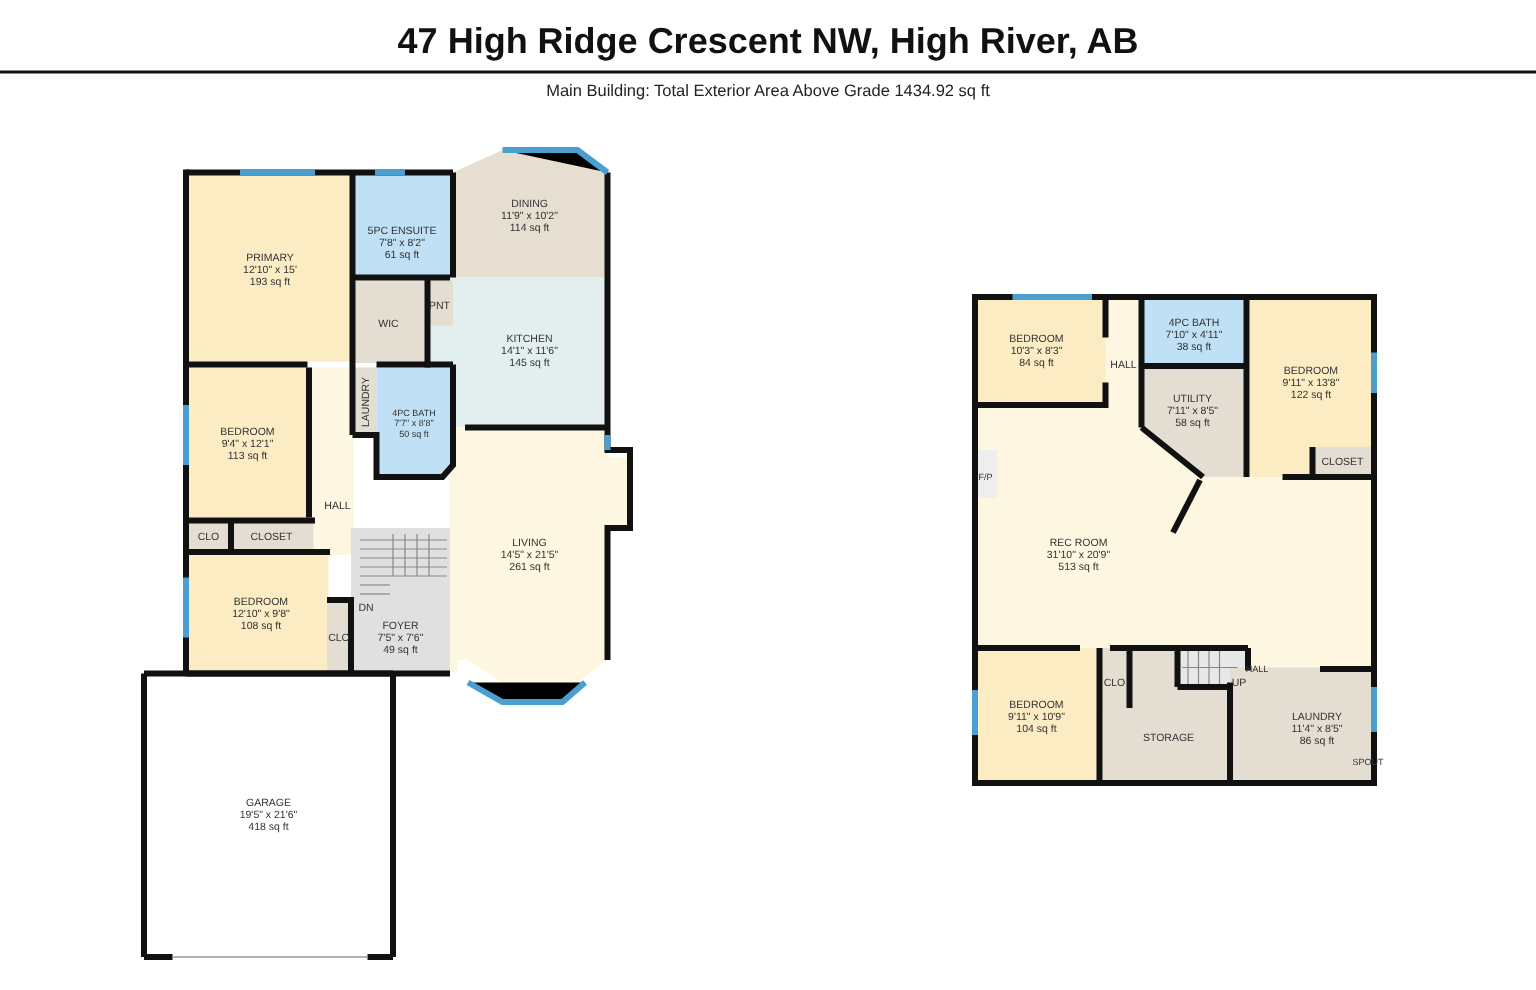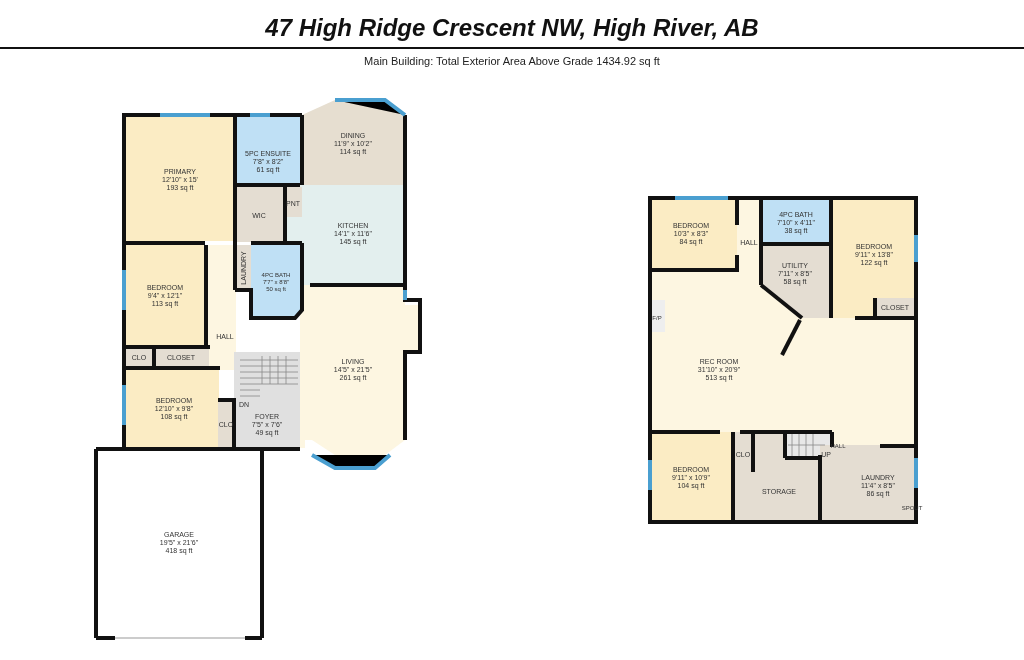--- a/index.html
+++ b/index.html
@@ -1,17 +1,17 @@
 <!DOCTYPE html>
 <html><head>
 <meta charset="utf-8">
 <style>
   html,body{margin:0;padding:0;background:#fff;}
   body{width:1024px;height:660px;position:relative;overflow:hidden;font-family:"Liberation Sans",sans-serif;color:#222;}
-  .title{position:absolute;left:0;top:14px;width:1024px;text-align:center;font-weight:bold;font-size:24px;color:#111;font-style:italic;}
+  .title{position:absolute;left:0;top:14px;width:1024px;text-align:center;font-weight:bold;font-size:24px;color:#111;}
   .rule{position:absolute;left:0;top:47px;width:1024px;height:2px;background:#111;}
   .subtitle{position:absolute;left:0;top:55px;width:1024px;text-align:center;font-size:11px;color:#222;}
   svg{position:absolute;left:0;top:0;}
   .lbl{font-family:"Liberation Sans",sans-serif;font-size:7px;fill:#333;text-anchor:middle;}
   .lbl.sm{font-size:6px;}
 </style>
 </head>
 <body>
 
 <div class="title">47 High Ridge Crescent NW, High River, AB</div>

